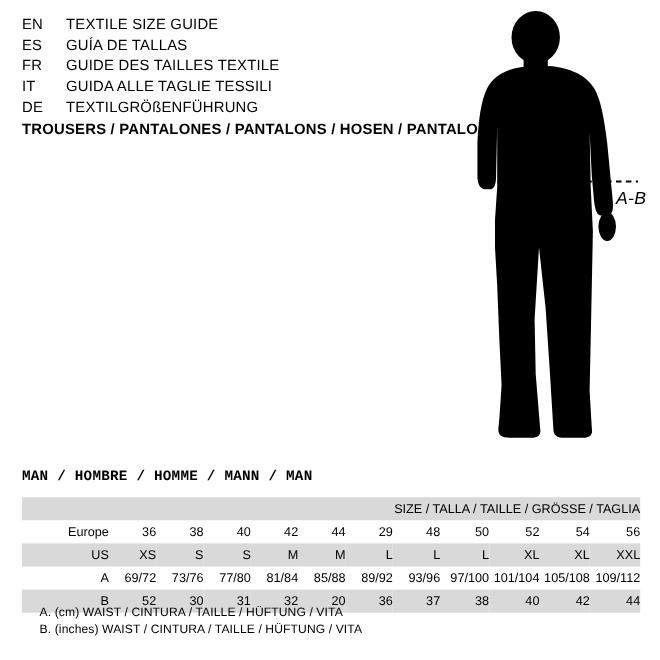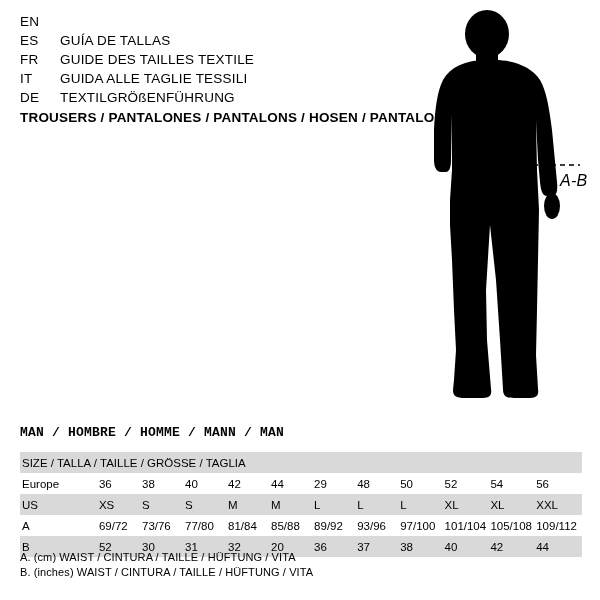--- a/index.html
+++ b/index.html
@@ -86,21 +86,21 @@
   }
   table.size-table {
     position: absolute;
     left: 20px;
     top: 452px;
     width: 562px;
     border-collapse: collapse;
     font-size: 11.5px;
   }
   table.size-table td, table.size-table th {
-    text-align: left;
+    text-align: right;
     padding: 2px 0 2px 0;
     font-weight: normal;
     white-space: nowrap;
     height: 17px;
     vertical-align: middle;
   }
   table.size-table tr.shaded {
     background: #d9d9d9;
   }
   table.size-table td.label {
@@ -114,30 +114,32 @@
   .footnotes {
     position: absolute;
     left: 20px;
     top: 550px;
     font-size: 11px;
     line-height: 15px;
     letter-spacing: 0.1px;
   }
   .footnotes div {
     white-space: nowrap;
+    margin-left: 16px;
   }
 </style>
 </head>
 <body>
 
 <div class="page">
 
   <div class="lang-block">
     <div class="lang-row">
       <span class="lang-code">EN</span>
+      <span class="lang-text">TEXTILE SIZE GUIDE</span>
     </div>
     <div class="lang-row">
       <span class="lang-code">ES</span>
       <span class="lang-text">GUÍA DE TALLAS</span>
     </div>
     <div class="lang-row">
       <span class="lang-code">FR</span>
       <span class="lang-text">GUIDE DES TAILLES TEXTILE</span>
     </div>
     <div class="lang-row">

